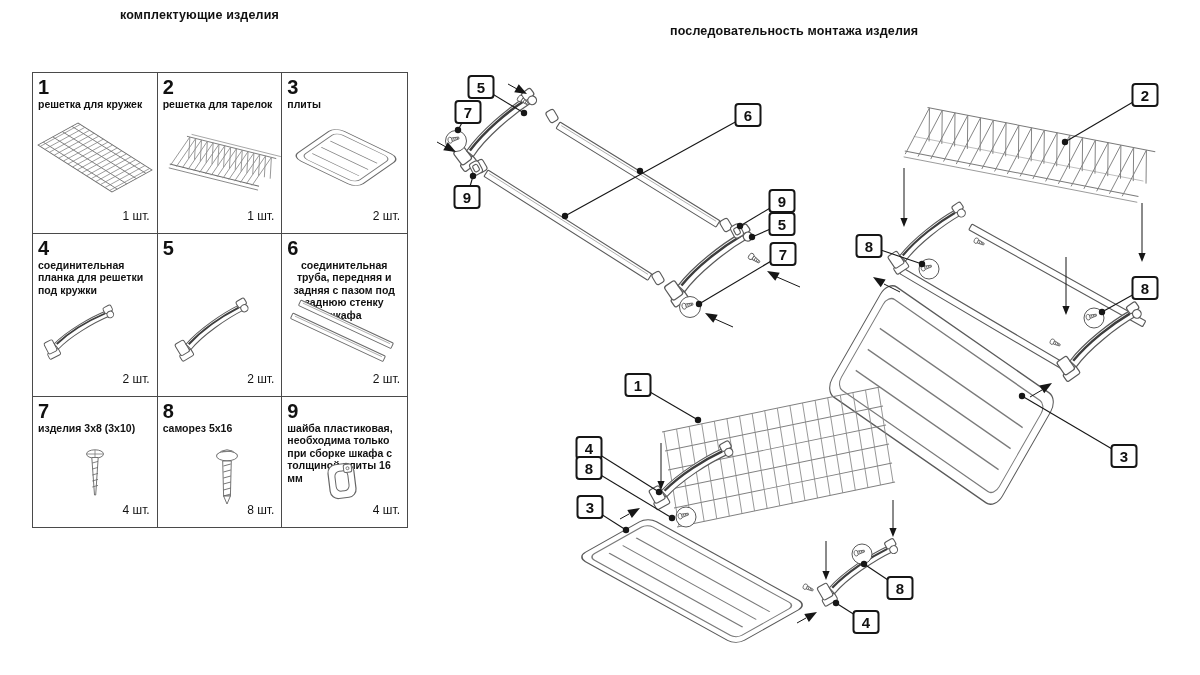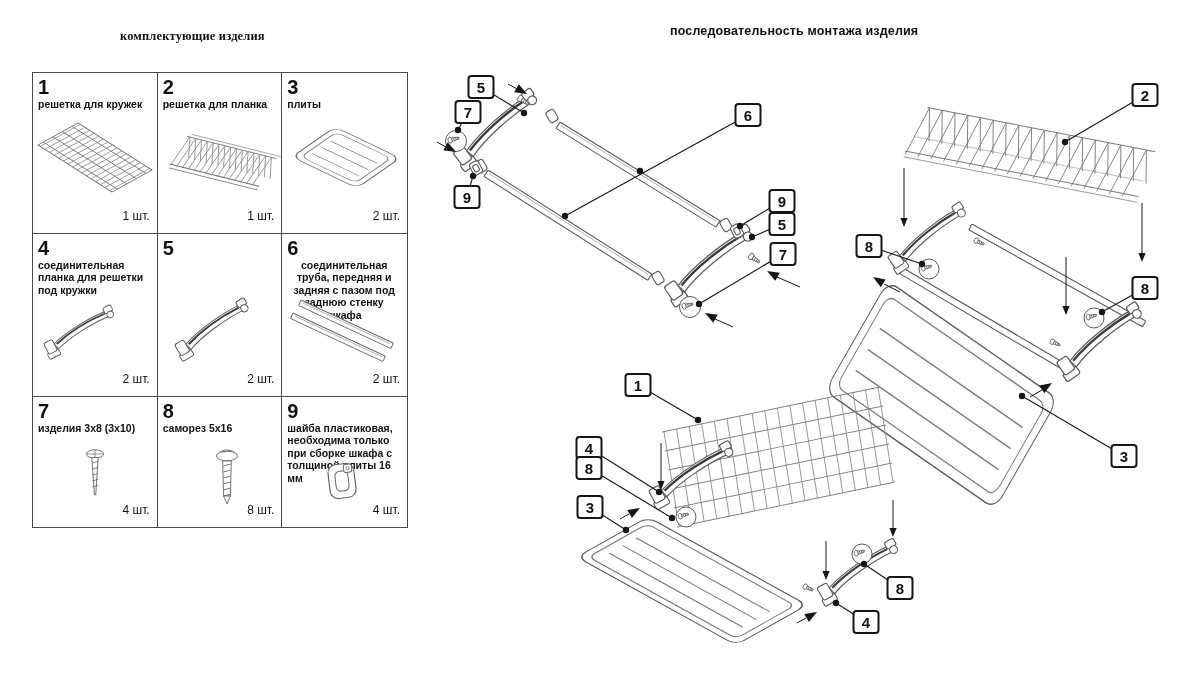--- a/index.html
+++ b/index.html
@@ -1,19 +1,19 @@
 <!DOCTYPE html>
 <html><head>
 <meta charset="utf-8">
 <style>
   html,body{margin:0;padding:0;background:#fff;}
   .page{position:relative;width:1200px;height:675px;background:#fff;overflow:hidden;
         font-family:"Liberation Sans",sans-serif;color:#111;}
   .title{position:absolute;font-weight:bold;font-size:12.5px;letter-spacing:.15px;white-space:nowrap;}
-  #title-left{left:120px;top:29px;font-family:Liberation Serif, serif;}
+  #title-left{left:120px;top:8px;}
   #title-right{left:640px;top:24px;padding-left:30px;}
   .parts-table{position:absolute;left:32px;top:72px;width:376px;height:456px;
                display:grid;grid-template-columns:1fr 1fr 1fr;grid-template-rows:161px 163px 130px;
                border:1px solid #4a4a4a;box-sizing:border-box;background:#fff;}
   .cell{position:relative;border-right:1px solid #4a4a4a;border-bottom:1px solid #4a4a4a;
         padding:3px 6px 4px 5px;box-sizing:border-box;}
   .cell:nth-child(3n){border-right:none;}
   .cell:nth-child(n+7){border-bottom:none;}
   .pnum{font-size:20px;font-weight:bold;line-height:1;margin-top:1px;}
   .pname{font-size:10.5px;line-height:1.18;margin-top:1px;font-weight:bold;}
@@ -32,21 +32,21 @@
   <div class="title" id="title-right">последовательность монтажа изделия</div>
 
   <div class="parts-table">
     <div class="cell">
       <div class="pnum">1</div>
       <div class="pname">решетка для кружек</div>
       <div class="pqty">1 шт.</div>
     </div>
     <div class="cell">
       <div class="pnum">2</div>
-      <div class="pname">решетка для планка</div>
+      <div class="pname">решетка для тарелок</div>
       <div class="pqty">1 шт.</div>
     </div>
     <div class="cell">
       <div class="pnum">3</div>
       <div class="pname">плиты</div>
       <div class="pqty">2 шт.</div>
     </div>
     <div class="cell">
       <div class="pnum">4</div>
       <div class="pname">соединительная планка для решетки под кружки</div>

